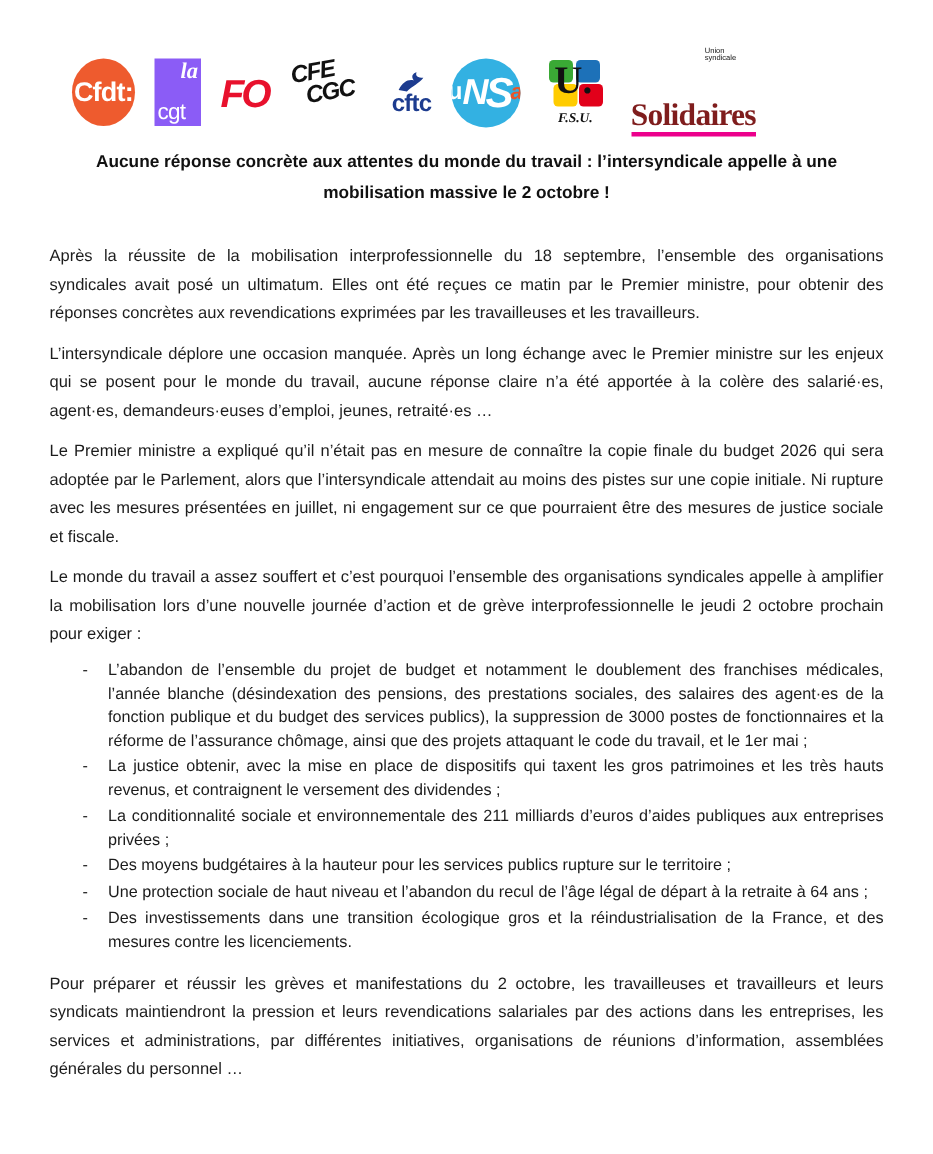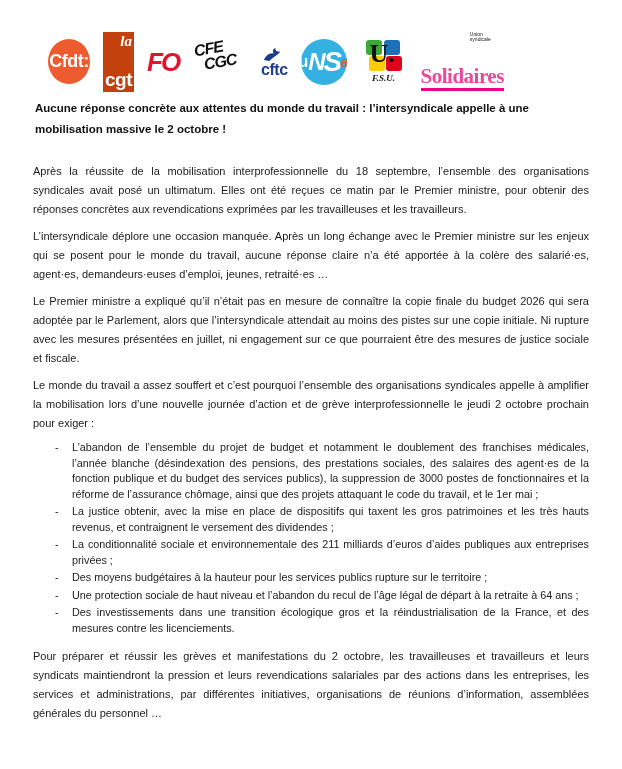--- a/index.html
+++ b/index.html
@@ -25,53 +25,53 @@
   
   .cfdt-badge {
     width: 42px; height: 45px;
     background: #EE5B2E;
     border-radius: 50%;
     display: flex; align-items: center; justify-content: center;
     color: #fff; font-weight: 700; font-size: 18px; letter-spacing: -0.5px;
   }
   
   .cgt-badge {
-    width: 31px; height: 60px;
-    background: #c2410c;
+    width: 31px; height: 45px;
+    background: #8b5cf6;
     position: relative;
     color: #fff;
   }
   .cgt-la {
     position: absolute; top: 1px; right: 2px;
     font-family: "Liberation Serif", serif;
     font-style: italic; font-weight: 700; font-size: 15px; color: #fff;
   }
   .cgt-main {
     position: absolute; bottom: 1px; left: 2px;
-    font-weight: 700; font-size: 19px; letter-spacing: -0.5px;
+    font-weight: 400; font-size: 15px; letter-spacing: -0.5px;
   }
   
   .fo-text {
     font-weight: 700; font-style: italic;
     font-size: 26px; line-height: 40px;
     color: #E8112D; letter-spacing: -2px;
   }
   
   .cfecgc { position: relative; width: 56px; height: 48px; }
   .cfecgc-l1, .cfecgc-l2 {
     font-weight: 700; font-style: italic; font-size: 16px; line-height: 14px;
     color: #111; letter-spacing: -1px;
   }
   .cfecgc-l1 { position: absolute; top: 4px; left: 2px; transform: rotate(-10deg); }
   .cfecgc-l2 { position: absolute; top: 17px; left: 12px; transform: rotate(-10deg); }
   .cfecgc-stripes { position: absolute; left: 4px; bottom: 8px; width: 46px; transform: rotate(-20deg); }
   .cfecgc-stripes .s1 { height: 3px; background: #2B3990; margin-bottom: 1px; }
   .cfecgc-stripes .s2 { height: 3px; background: #E30613; }
   
-  .cftc { align-items: flex-start; }
+  .cftc { align-items: center; }
   .cftc-bird { width: 22px; height: 15px; }
   .cftc-text { font-weight: 700; font-size: 16px; color: #1D3C8F; line-height: 15px; letter-spacing: -0.5px; }
   
   .unsa-badge {
     width: 46px; height: 46px; border-radius: 50%;
     background: #33B1E2;
     display: flex; align-items: center; justify-content: center;
     overflow: hidden;
   }
   .unsa-u { color: #fff; font-weight: 700; font-size: 16px; }
@@ -96,28 +96,29 @@
     font-size: 9px; color: #111; margin-top: 1px;
   }
   
   .solidaires { align-items: flex-start; position: relative; padding-top: 8px; }
   .solidaires-sup {
     position: absolute; top: 0; right: 0;
     width: 34px; font-size: 5px; line-height: 5px; color: #111; text-align: left;
   }
   .solidaires-text {
     font-family: "Liberation Serif", serif;
-    font-weight: 700; font-size: 21px; line-height: 22px; color: #ec4899; letter-spacing: -0.5px; margin-top: 25px;
+    font-weight: 700; font-size: 21px; line-height: 22px; color: #7f1d1d; letter-spacing: -0.5px; margin-top: 25px;
   }
   .solidaires-bar { width: 100%; height: 3px; background: #EC008C; margin-top: 1px; }
 
   
   .content { padding: 0 33px; }
   .doc-title {
     width: 552px; margin: 10px auto 0;
+    text-align: center;
     font-weight: 700; font-size: 11.5px; line-height: 21px;
     color: #111;
   }
   .para {
     font-size: 11px; line-height: 19px;
     text-align: justify;
     margin-top: 8px;
   }
   .para.first { margin-top: 22px; }
   .bullets { list-style: none; margin: 7px 0 0 0; }

